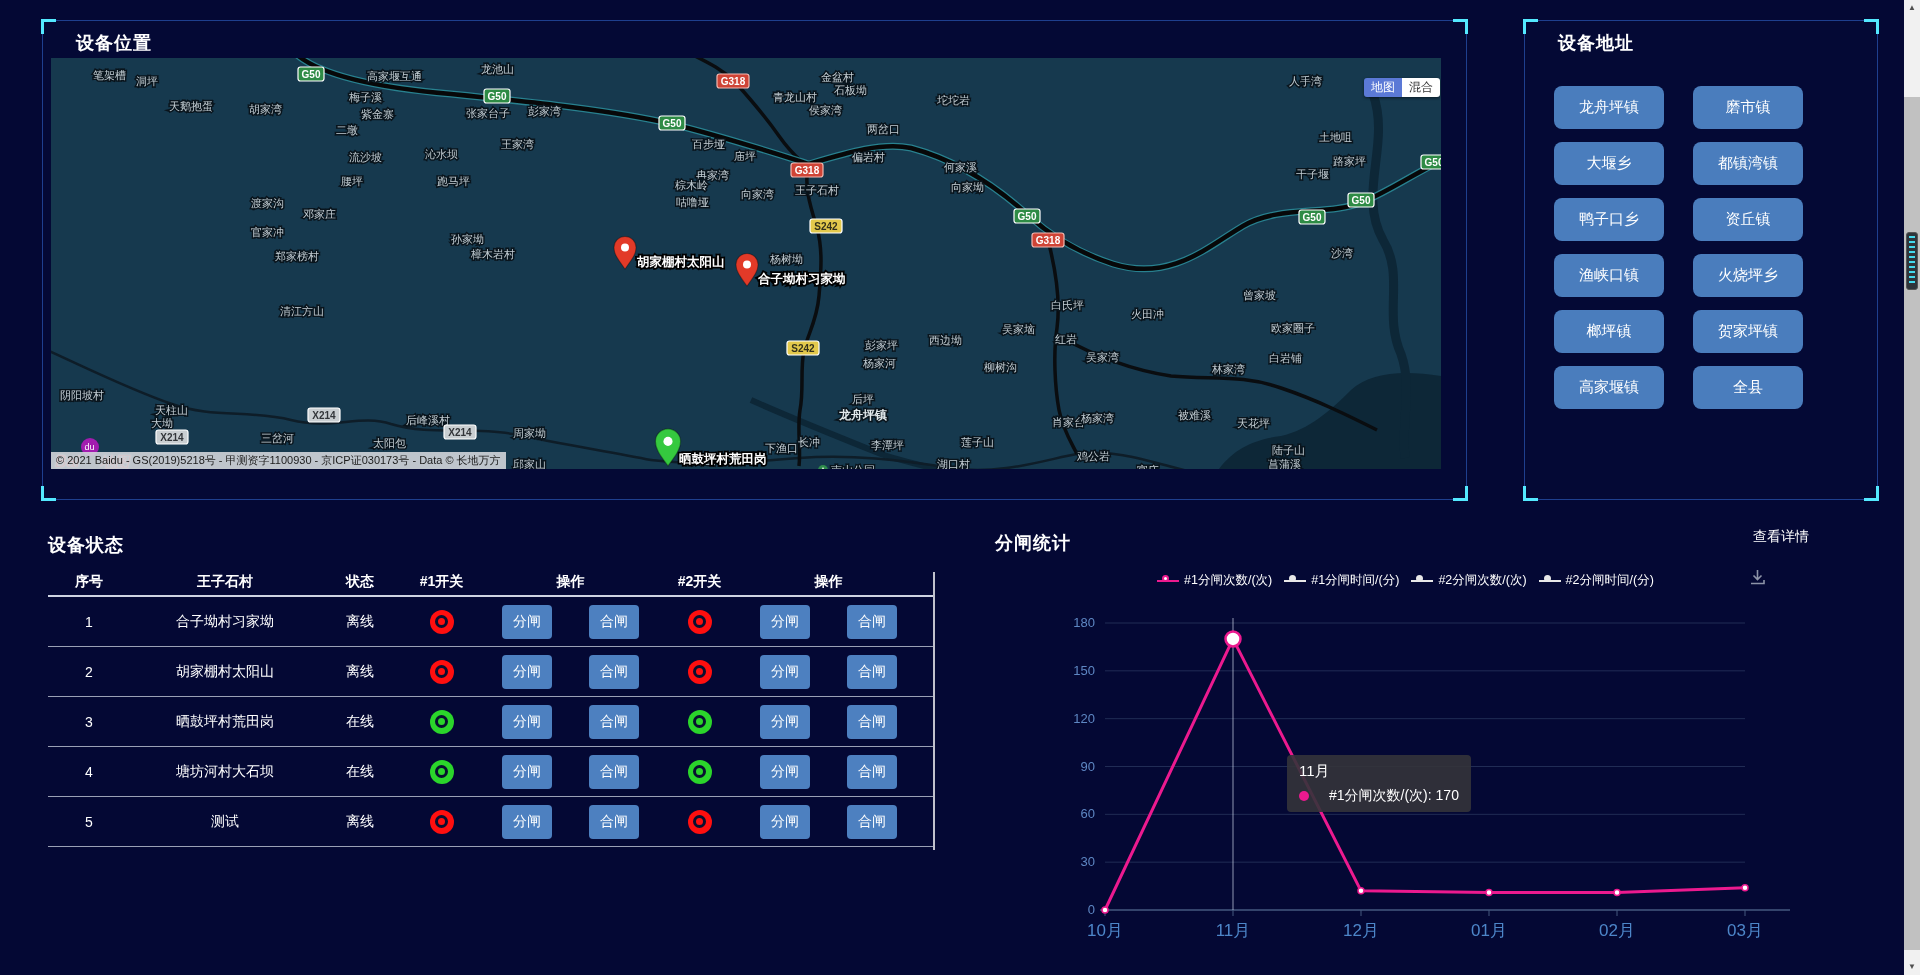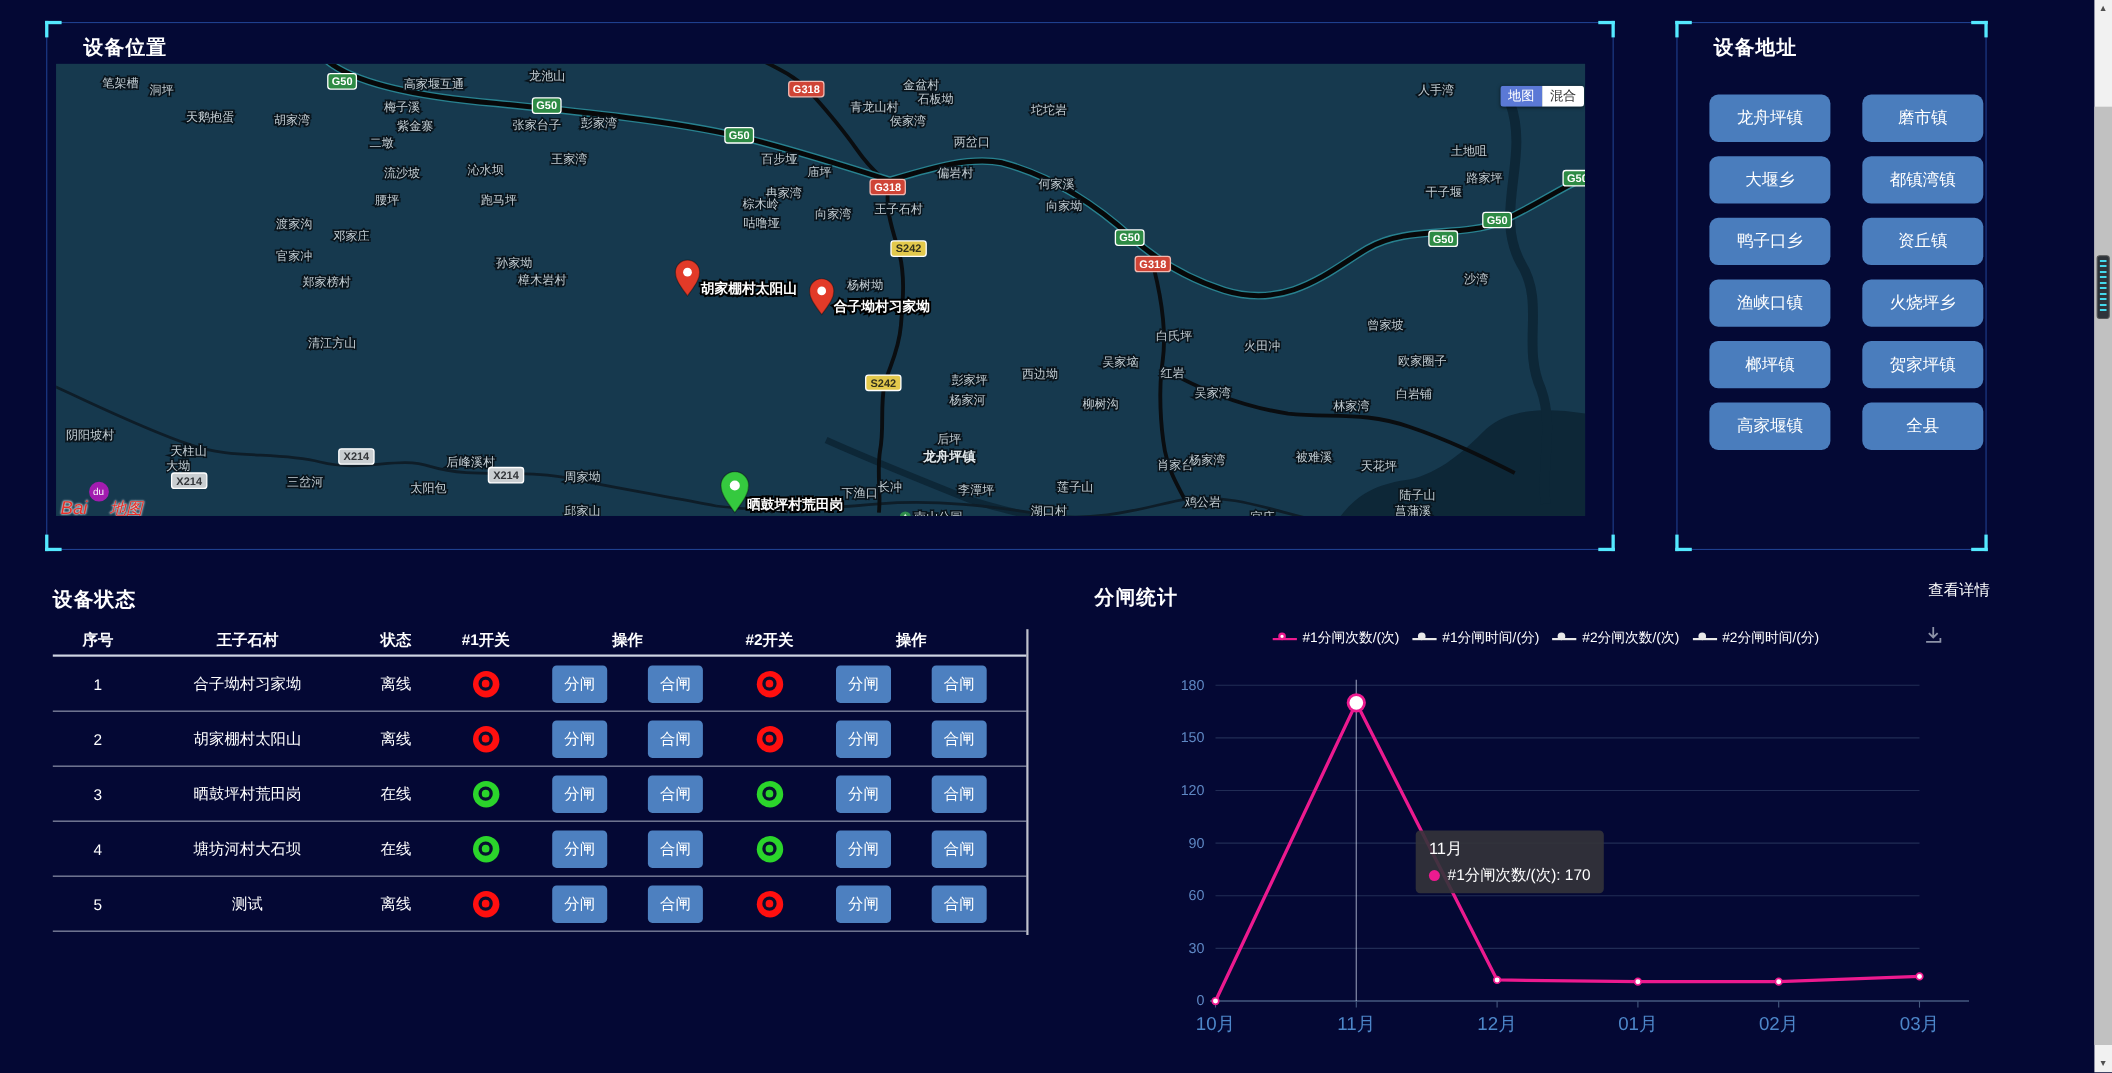--- a/index.html
+++ b/index.html
@@ -1,21 +1,21 @@
 <!DOCTYPE html>
 <html><head>
 <meta charset="utf-8">
 <style>
   html,body{margin:0;padding:0;background:#040834;overflow:hidden;}
   *{box-sizing:border-box;}
   .page{position:relative;width:1920px;height:975px;background:#040834;font-family:"Liberation Sans",sans-serif;}
   
   .panel{position:absolute;border:1px solid #1e3f8e;background:rgba(6,12,58,.35);}
   .panel-location{left:42px;top:20px;width:1425px;height:480px;}
-  .panel-address{left:1524px;top:20px;width:282px;height:480px;}
+  .panel-address{left:1524px;top:20px;width:354px;height:480px;}
   .corner{position:absolute;width:15px;height:15px;border:0 solid #54e9ff;z-index:6;}
   .c-tl{left:-2px;top:-2px;border-left-width:3px;border-top-width:3px;}
   .c-tr{right:-2px;top:-2px;border-right-width:3px;border-top-width:3px;}
   .c-bl{left:-2px;bottom:-2px;border-left-width:3px;border-bottom-width:3px;}
   .c-br{right:-2px;bottom:-2px;border-right-width:3px;border-bottom-width:3px;}
   .sec-title{position:absolute;font-weight:bold;font-size:18px;color:#fff;letter-spacing:1px;margin:0;}
   .panel .sec-title{left:9px;top:10px;margin-left:24px;}
   
   .map{position:absolute;left:8px;top:37px;width:1390px;height:411px;overflow:hidden;background:#16394e;}
   .map svg{display:block;}
@@ -59,21 +59,21 @@
   .view-details{position:absolute;left:1753px;top:528px;color:#fff;font-size:14px;cursor:pointer;text-decoration:none;}
   .download{position:absolute;left:1748px;top:568px;cursor:pointer;}
   .legend{position:absolute;left:1157px;top:572px;display:flex;gap:12px;align-items:center;z-index:3;}
   .lg-item{display:flex;align-items:center;gap:5px;cursor:pointer;}
   .lg-marker{position:relative;width:22px;height:13px;}
   .lg-marker .ln{position:absolute;left:0;top:5.5px;width:22px;height:2px;}
   .lg-marker .dt{position:absolute;left:5px;top:1px;width:7px;height:7px;border-radius:50%;border:2.5px solid;background:#fff;}
   .lg-label{color:#fff;font-size:12.5px;}
   .tooltip{position:absolute;left:1287px;top:755px;min-width:150px;background:rgba(52,52,58,.9);border-radius:4px;padding:7px 12px;color:#fff;z-index:4;}
   .tt-title{font-size:15px;margin-bottom:6px;}
-  .tt-row{display:flex;align-items:center;gap:7px;font-size:14px;}
+  .tt-row{display:flex;align-items:center;gap:20px;font-size:14px;}
   .tt-dot{width:10px;height:10px;border-radius:50%;background:#ec1a8f;}
   
   .watermark{position:absolute;left:1628px;top:870px;color:rgba(242,242,242,.55);z-index:5;pointer-events:none;}
   .wm1{font-size:21px;}
   .wm2{font-size:13.5px;margin-top:7px;color:rgba(242,242,242,.62);}
   
   .scrollbar{position:absolute;right:0;top:0;width:16px;height:975px;background:#f1f1f1;z-index:9;}
   .sb-thumb{position:absolute;left:0;top:97px;width:16px;height:853px;background:#c1c1c1;}
   .sb-arrow{position:absolute;left:0;width:16px;height:16px;color:#505050;font-size:8px;text-align:center;line-height:16px;}
   .sb-up{top:0;}
@@ -282,20 +282,21 @@
       <div class="map-toggle">
         <span class="tg tg-map">地图</span>
         <span class="tg tg-hybrid">混合</span>
       </div>
 
       <div class="baidu-logo">
         <span class="bai">Bai</span>
         <span class="paw">du</span>
         <span class="mapword">地图</span>
       </div>
+      <div class="map-copyright">© 2021 Baidu - GS(2019)5218号 - 甲测资字1100930 - 京ICP证030173号 - Data © 长地万方</div>
     </div>
   </section>
 
   <section class="panel panel-address">
     <span class="corner c-tl"></span>
     <span class="corner c-tr"></span>
     <span class="corner c-bl"></span>
     <span class="corner c-br"></span>
     <h2 class="sec-title">设备地址</h2>
     <div class="addr-grid" id="addr-grid">

